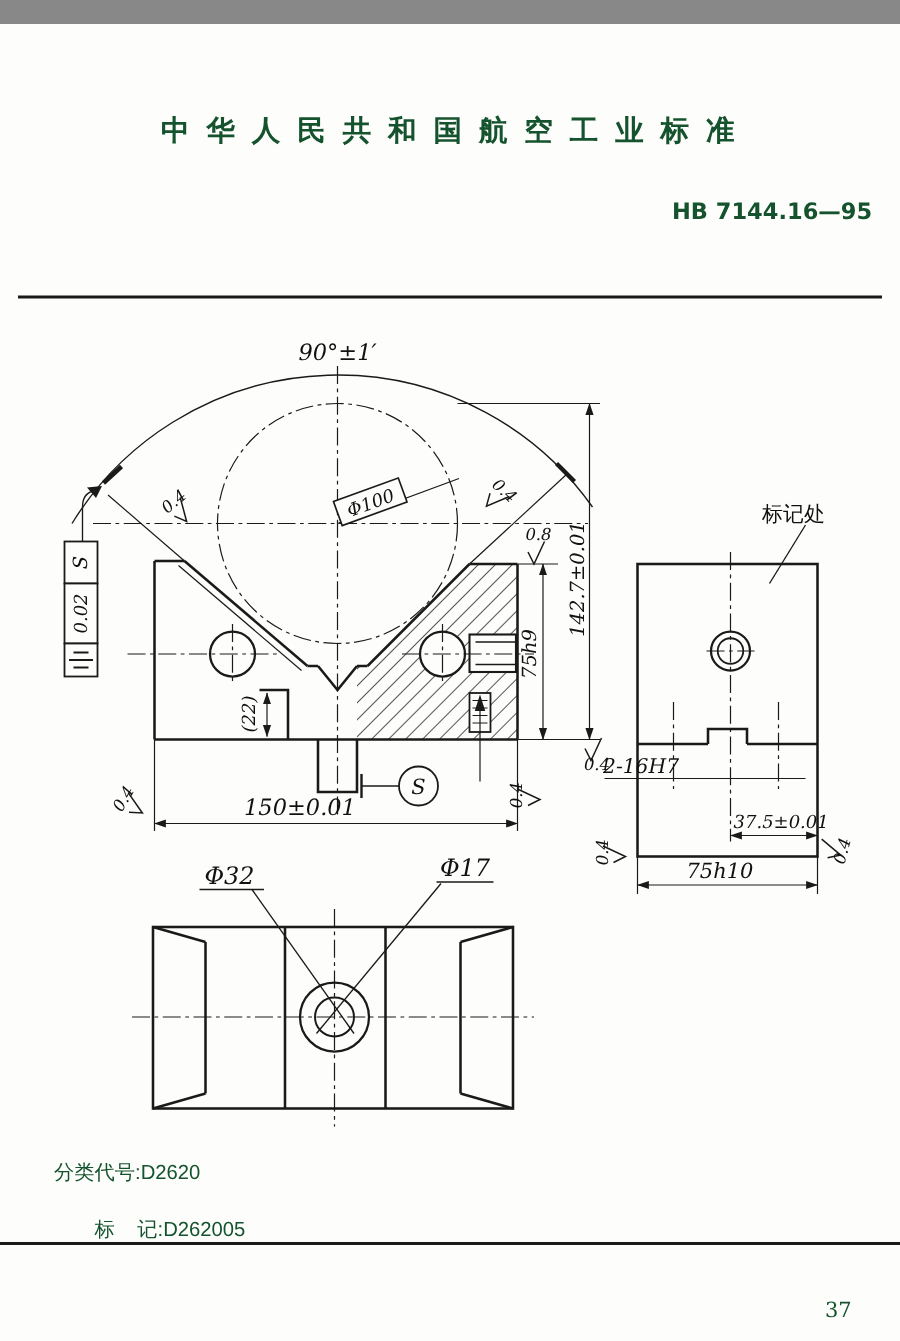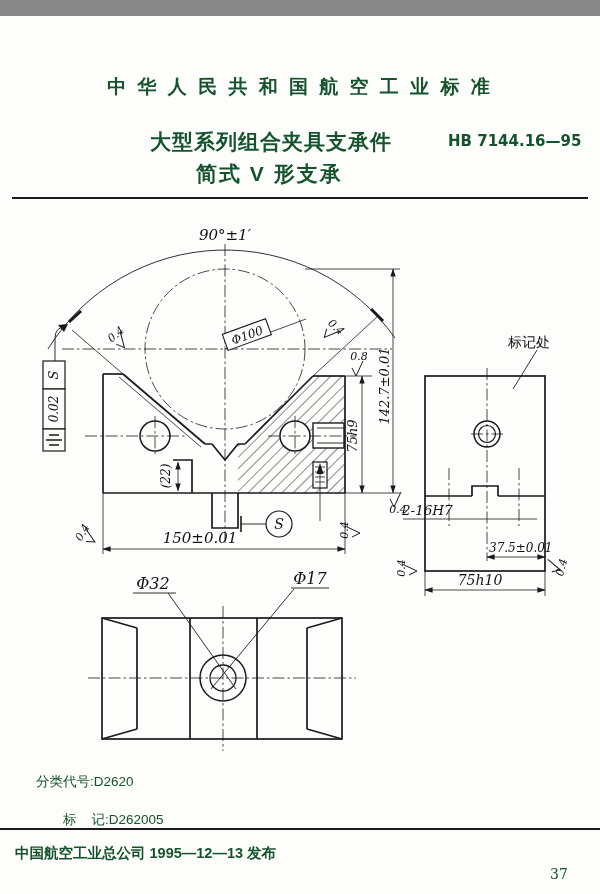--- a/index.html
+++ b/index.html
@@ -26,23 +26,21 @@
   svg text{fill:#111;}
   .dim{font-family:"DejaVu Serif",serif;font-style:italic;}
   .cn{font-family:"Liberation Sans","DejaVu Sans",sans-serif;}
 </style>
 </head>
 <body>
 
 <div class="page">
 
   <div class="abs std-name cn">中 华 人 民 共 和 国 航 空 工 业 标 准</div>
-  <div class="abs title1 cn">大型系列组合夹具支承件</div>
   <div class="abs std-code">HB 7144.16—95</div>
-  <div class="abs title2 cn">简式 V 形支承</div>
   <div class="abs rule1"></div>
 
   <svg width="600" height="894" viewBox="0 0 600 894">
     <defs>
       <pattern id="hatch" width="8" height="8" patternUnits="userSpaceOnUse" patternTransform="rotate(45)">
         <line x1="0" y1="0" x2="0" y2="8" stroke="#1a1a1a" stroke-width="1"></line>
       </pattern>
       <marker id="arw" viewBox="0 0 10 10" refX="9.5" refY="5" markerWidth="10" markerHeight="10" orient="auto-start-reverse">
         <path d="M0,1.6 L10,5 L0,8.4 z" fill="#1a1a1a"></path>
       </marker>
@@ -232,16 +230,15 @@
     </g>
   </svg>
 
   <div class="abs cls-line cn">
     <span>分类代号:</span><span>D2620</span>
   </div>
   <div class="abs mark-line cn">
     <span>标    记:</span><span>D262005</span>
   </div>
   <div class="abs rule2"></div>
-  <div class="abs publisher cn">中国航空工业总公司 1995—12—13 发布</div>
   <div class="abs pageno">37</div>
 
 </div>
 
 </body></html>

